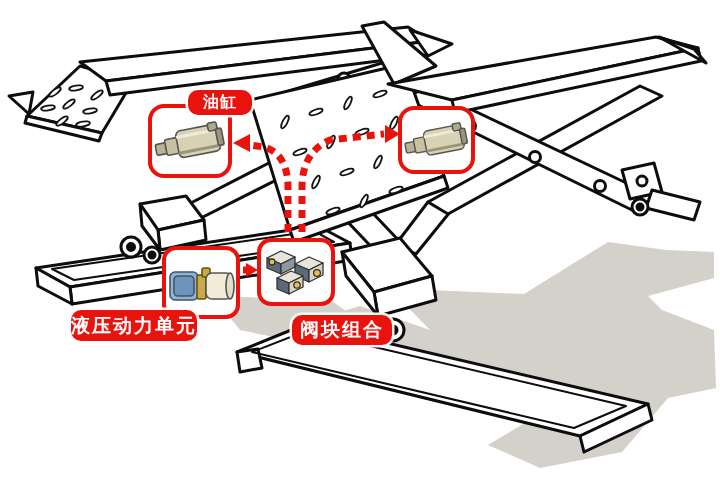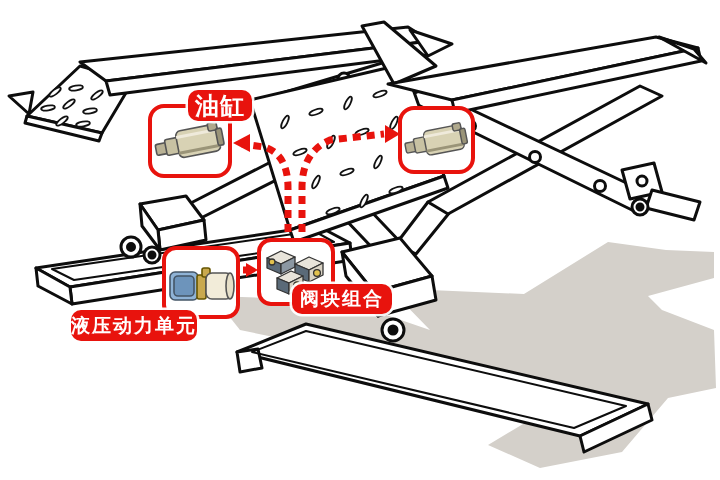--- a/index.html
+++ b/index.html
@@ -10,23 +10,23 @@
   
   .callout-box{position:absolute;background:#fff;border:4px solid #e8130d;border-radius:16px;
                box-sizing:border-box;z-index:5;}
   .callout-box svg{position:absolute;left:0;top:0;}
 
   
   .label-pill{position:absolute;background:#e8130d;color:#fff;border-radius:10px;
               display:flex;align-items:center;justify-content:center;
               font-weight:bold;z-index:6;box-shadow:0 0 0 2.5px rgba(255,255,255,.95);
               letter-spacing:2px;white-space:nowrap;}
-  #label-cylinder{left:188px;top:90px;width:64px;height:31px;font-size:24px;letter-spacing:1px;}
+  #label-cylinder{left:188px;top:90px;width:64px;height:25px;font-size:16px;letter-spacing:1px;}
   #label-power{left:71px;top:310px;width:126px;height:31px;font-size:19px;}
-  #label-valve{left:292px;top:284px;width:100px;height:30px;font-size:19px;}
+  #label-valve{left:292px;top:315px;width:100px;height:30px;font-size:19px;}
 
   #box-cyl-left{left:148px;top:104px;width:84px;height:74px;}
   #box-cyl-right{left:398px;top:106px;width:77px;height:68px;}
   #box-power{left:162px;top:246px;width:78px;height:73px;border-radius:14px;}
   #box-valve{left:257px;top:238px;width:78px;height:68px;border-radius:14px;}
 </style>
 </head>
 <body>
 
 <div id="stage">

